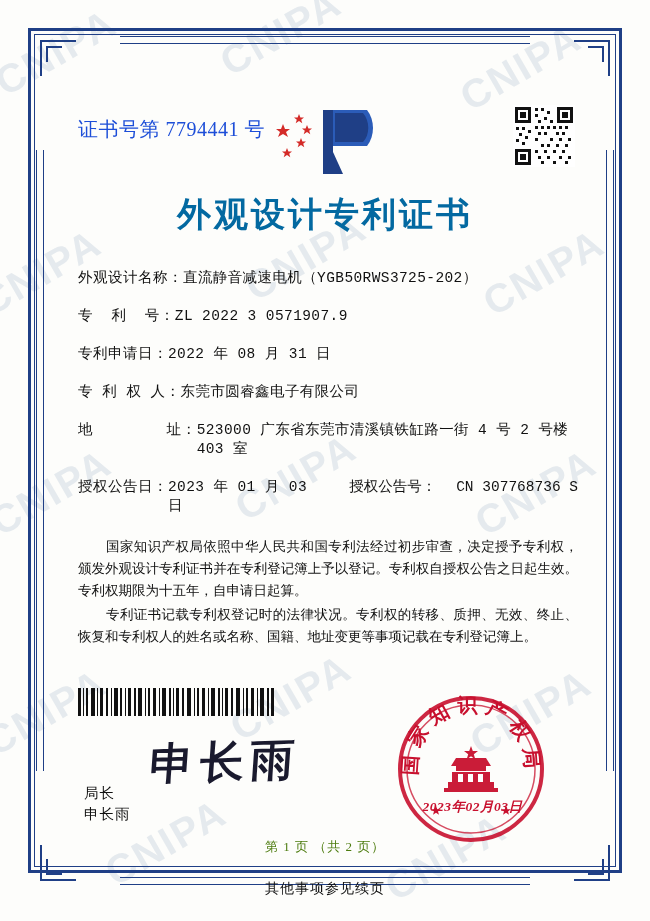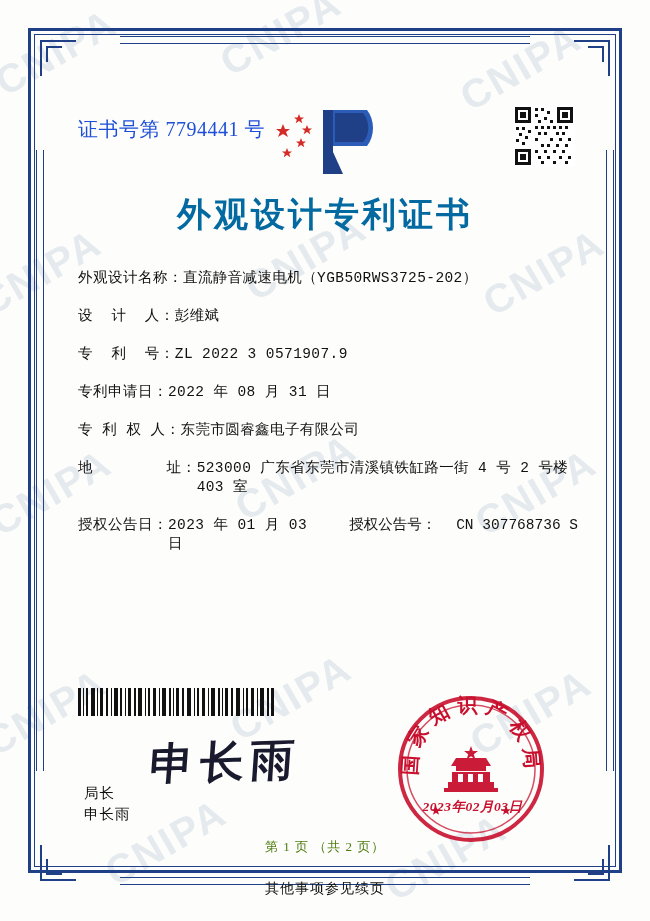--- a/index.html
+++ b/index.html
@@ -359,24 +359,20 @@
   </div>
 
   <div class="title">外观设计专利证书</div>
 
   <div class="fields">
     <div class="field-row">
       <span class="field-label">外观设计名称：</span>
       <span class="field-value">直流静音减速电机（YGB50RWS3725-202）</span>
     </div>
     <div class="field-row">
-      <span class="field-label">设  计  人：</span>
-      <span class="field-value">彭维斌</span>
-    </div>
-    <div class="field-row">
       <span class="field-label">专  利  号：</span>
       <span class="field-value">ZL 2022 3 0571907.9</span>
     </div>
     <div class="field-row">
       <span class="field-label">专利申请日：</span>
       <span class="field-value">2022 年 08 月 31 日</span>
     </div>
     <div class="field-row">
       <span class="field-label">专 利 权 人：</span>
       <span class="field-value">东莞市圆睿鑫电子有限公司</span>
@@ -386,20 +382,24 @@
       <span class="field-value">523000 广东省东莞市清溪镇铁缸路一街 4 号 2 号楼 403 室</span>
     </div>
     <div class="field-row two-col">
       <span class="field-label">授权公告日：</span>
       <span class="field-value">2023 年 01 月 03 日</span>
       <span class="col2-label">授权公告号：</span>
       <span class="col2-value">CN 307768736 S</span>
     </div>
   </div>
 
+  <div class="paragraphs">
+    <p>国家知识产权局依照中华人民共和国专利法经过初步审查，决定授予专利权，颁发外观设计专利证书并在专利登记簿上予以登记。专利权自授权公告之日起生效。专利权期限为十五年，自申请日起算。</p>
+    <p>专利证书记载专利权登记时的法律状况。专利权的转移、质押、无效、终止、恢复和专利权人的姓名或名称、国籍、地址变更等事项记载在专利登记簿上。</p>
+  </div>
 
   <div class="barcode">
     <svg viewBox="0 0 196 28" width="196" height="28" preserveAspectRatio="none" aria-hidden="true">
       <g fill="#111111">
         <rect x="0" y="0" width="3" height="28"></rect>
           <rect x="5" y="0" width="1" height="28"></rect>
         <rect x="8" y="0" width="2" height="28"></rect>
           <rect x="13" y="0" width="4" height="28"></rect>
         <rect x="19" y="0" width="1" height="28"></rect>
           <rect x="22" y="0" width="3" height="28"></rect>

